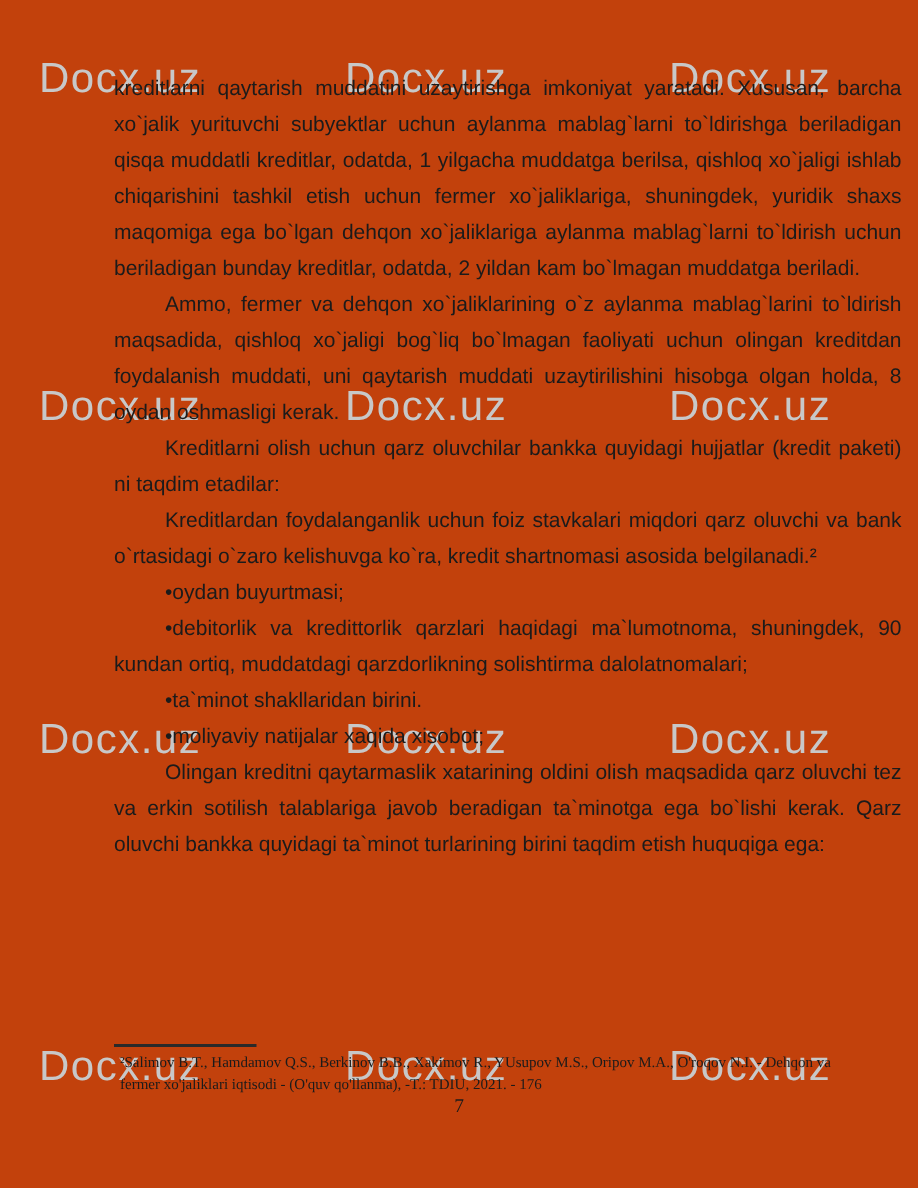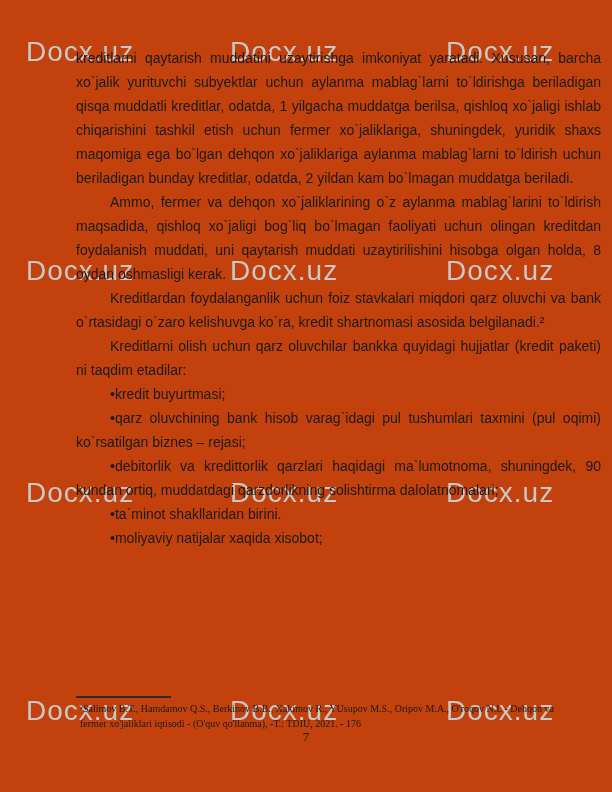--- a/index.html
+++ b/index.html
@@ -86,27 +86,27 @@
     <span class="wm" style="left:230px; top:477px;">Docx.uz</span>
     <span class="wm" style="left:446px; top:477px;">Docx.uz</span>
     <span class="wm" style="left:26px;  top:695px;">Docx.uz</span>
     <span class="wm" style="left:230px; top:695px;">Docx.uz</span>
     <span class="wm" style="left:446px; top:695px;">Docx.uz</span>
   </div>
 
   <div class="content">
     <p class="plain">kreditlarni qaytarish muddatini uzaytirishga imkoniyat yaratadi. Xususan, barcha xo`jalik yurituvchi subyektlar uchun aylanma mablag`larni to`ldirishga beriladigan qisqa muddatli kreditlar, odatda, 1 yilgacha muddatga berilsa, qishloq xo`jaligi ishlab chiqarishini tashkil etish uchun fermer xo`jaliklariga, shuningdek, yuridik shaxs maqomiga ega bo`lgan dehqon xo`jaliklariga aylanma mablag`larni to`ldirish uchun beriladigan bunday kreditlar, odatda, 2 yildan kam bo`lmagan muddatga beriladi.</p>
     <p>Ammo, fermer va dehqon xo`jaliklarining o`z aylanma mablag`larini to`ldirish maqsadida, qishloq xo`jaligi bog`liq bo`lmagan faoliyati uchun olingan kreditdan foydalanish muddati, uni qaytarish muddati uzaytirilishini hisobga olgan holda, 8 oydan oshmasligi kerak.</p>
+    <p>Kreditlarni olish uchun qarz oluvchilar bankka quyidagi hujjatlar (kredit paketi) ni taqdim etadilar:</p>
     <p>Kreditlardan foydalanganlik uchun foiz stavkalari miqdori qarz oluvchi va bank o`rtasidagi o`zaro kelishuvga ko`ra, kredit shartnomasi asosida belgilanadi.²</p>
-    <p>Kreditlarni olish uchun qarz oluvchilar bankka quyidagi hujjatlar (kredit paketi) ni taqdim etadilar:</p>
-    <p>•kredit buyurtmasi;</p>
-    <p>•qarz oluvchining bank hisob varag`idagi pul tushumlari taxmini (pul oqimi) ko`rsatilgan biznes – rejasi;</p>
+    <p>•oydan buyurtmasi;</p>
     <p>•debitorlik va kredittorlik qarzlari haqidagi ma`lumotnoma, shuningdek, 90 kundan ortiq, muddatdagi qarzdorlikning solishtirma dalolatnomalari;</p>
     <p>•ta`minot shakllaridan birini.</p>
     <p>•moliyaviy natijalar xaqida xisobot;</p>
+    <p>Olingan kreditni qaytarmaslik xatarining oldini olish maqsadida qarz oluvchi tez va erkin sotilish talablariga javob beradigan ta`minotga ega bo`lishi kerak. Qarz oluvchi bankka quyidagi ta`minot turlarining birini taqdim etish huquqiga ega:</p>
   </div>
 
   <div class="footnote-rule"></div>
   <div class="footnote">²Salimov B.T., Hamdamov Q.S., Berkinov B.B., Xakimov R., YUsupov M.S., Oripov M.A., O'roqov N.I. - Dehqon va fermer xo'jaliklari iqtisodi - (O'quv qo'llanma), -T.: TDIU, 2021. - 176</div>
 
   <div class="page-number">7</div>
 
 </div>
 
 </body></html>

